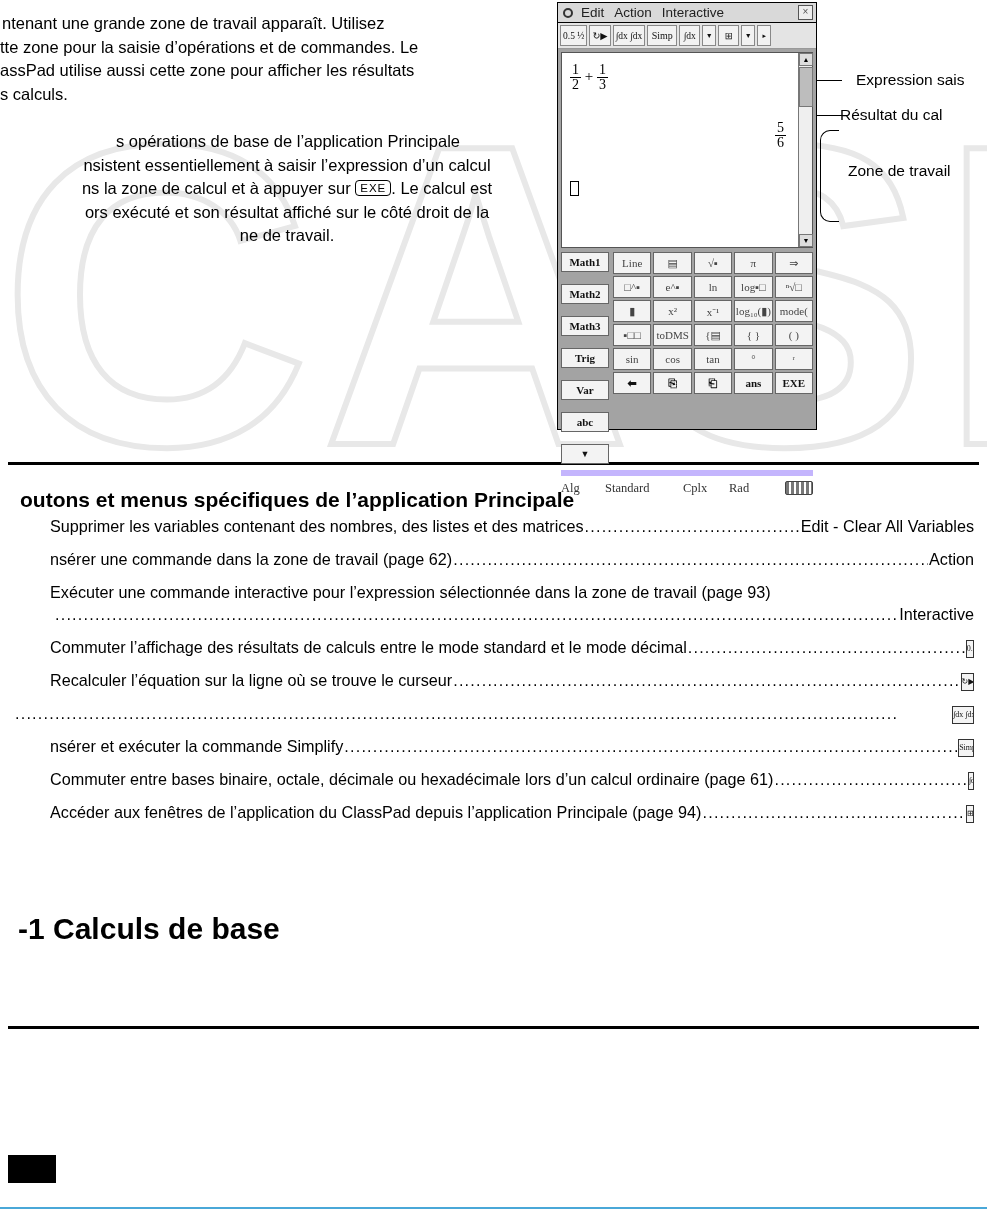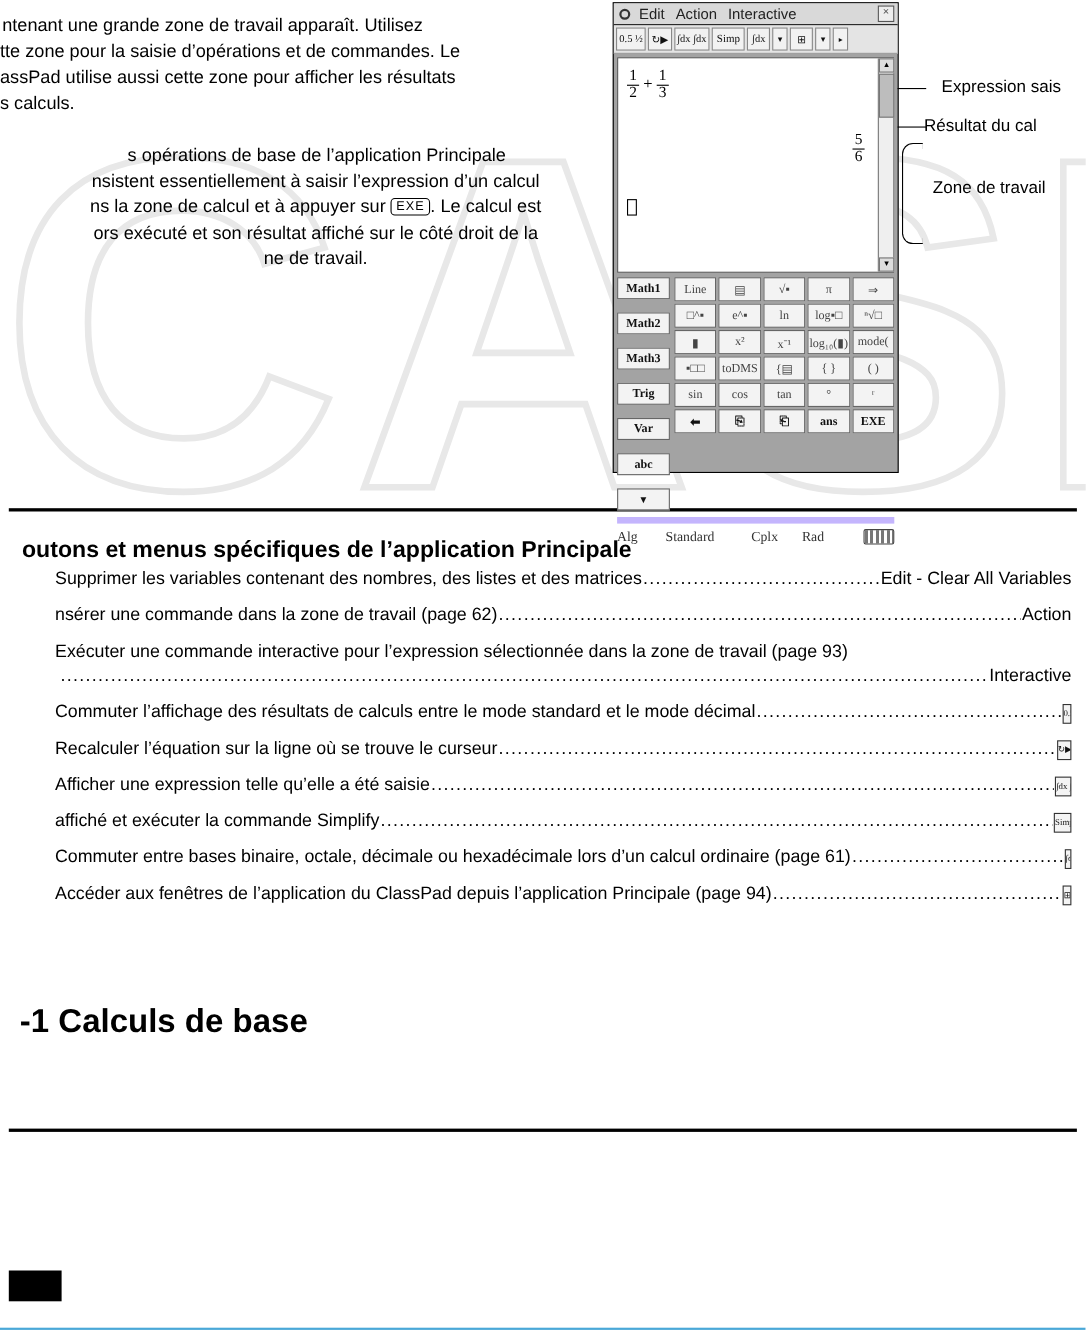--- a/index.html
+++ b/index.html
@@ -590,27 +590,26 @@
     <span class="ic">0.5 ½</span>
   </div>
 
   <div class="toc-row">
     <span class="txt">Recalculer l’équation sur la ligne où se trouve le curseur</span>
     <span class="dots">...........................................................................................................................................................</span>
     <span class="ic">↻▶</span>
   </div>
 
   <div class="toc-row">
-    <span class="txt">Afficher une expression telle qu’elle a été saisie</span>
     <span class="dots">...........................................................................................................................................................</span>
     <span class="ic">∫dx ∫dx</span>
   </div>
 
   <div class="toc-row">
-    <span class="txt"> affiché et exécuter la commande Simplify</span>
+    <span class="txt"> nsérer et exécuter la commande Simplify</span>
     <span class="dots">...........................................................................................................................................................</span>
     <span class="ic">Simp</span>
   </div>
 
   <div class="toc-row">
     <span class="txt">Commuter entre bases binaire, octale, décimale ou hexadécimale lors d’un calcul ordinaire (page 61)</span>
     <span class="dots">...........................................................................................................................................................</span>
     <span class="ic">∫dx</span>
   </div>
 

